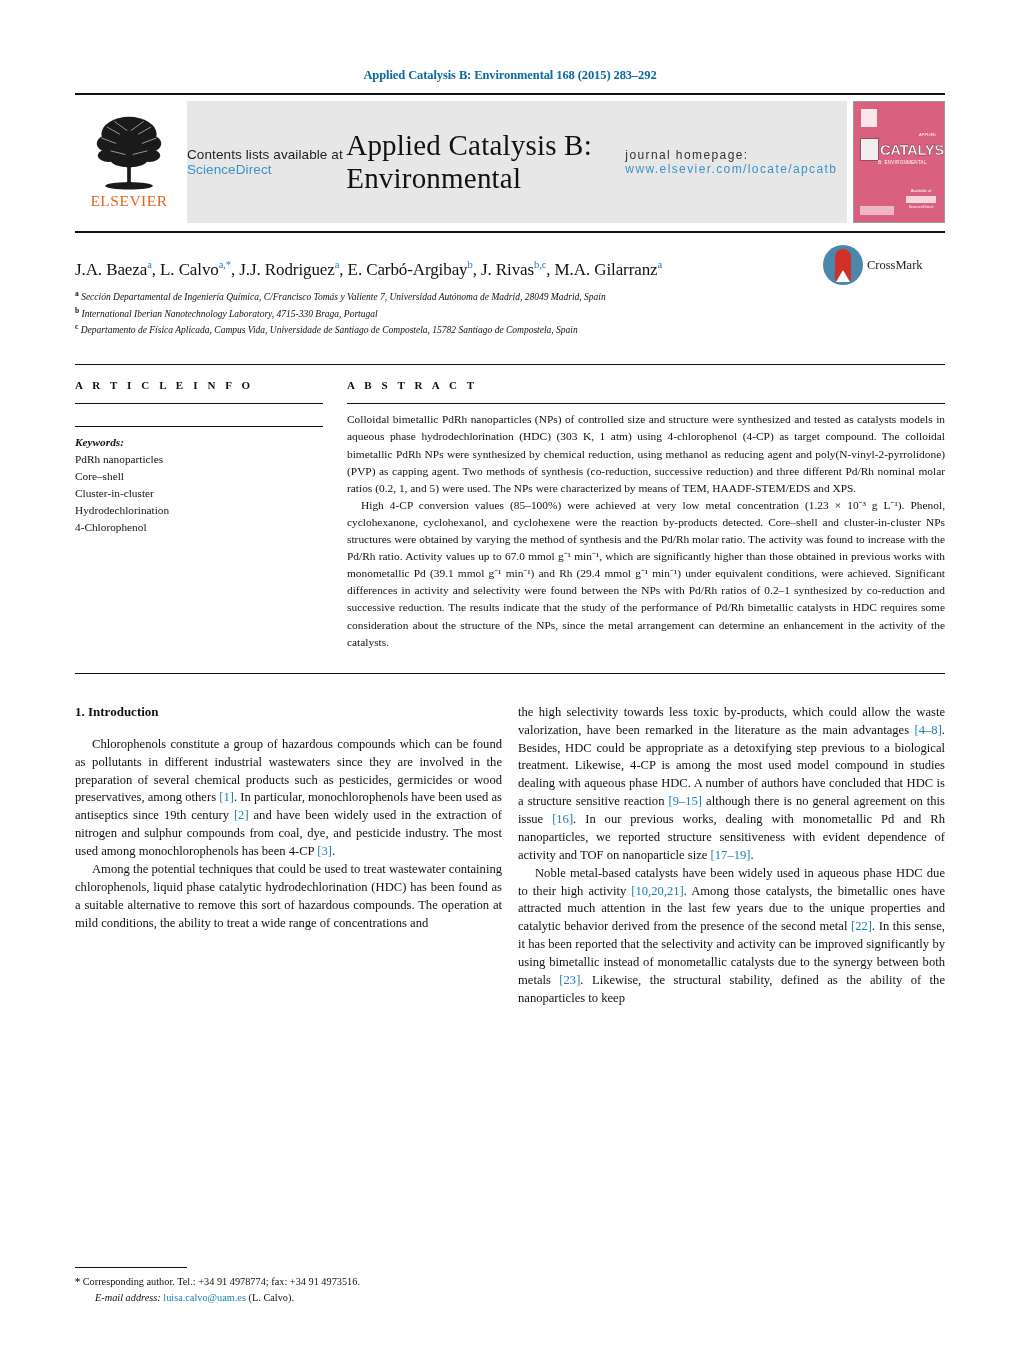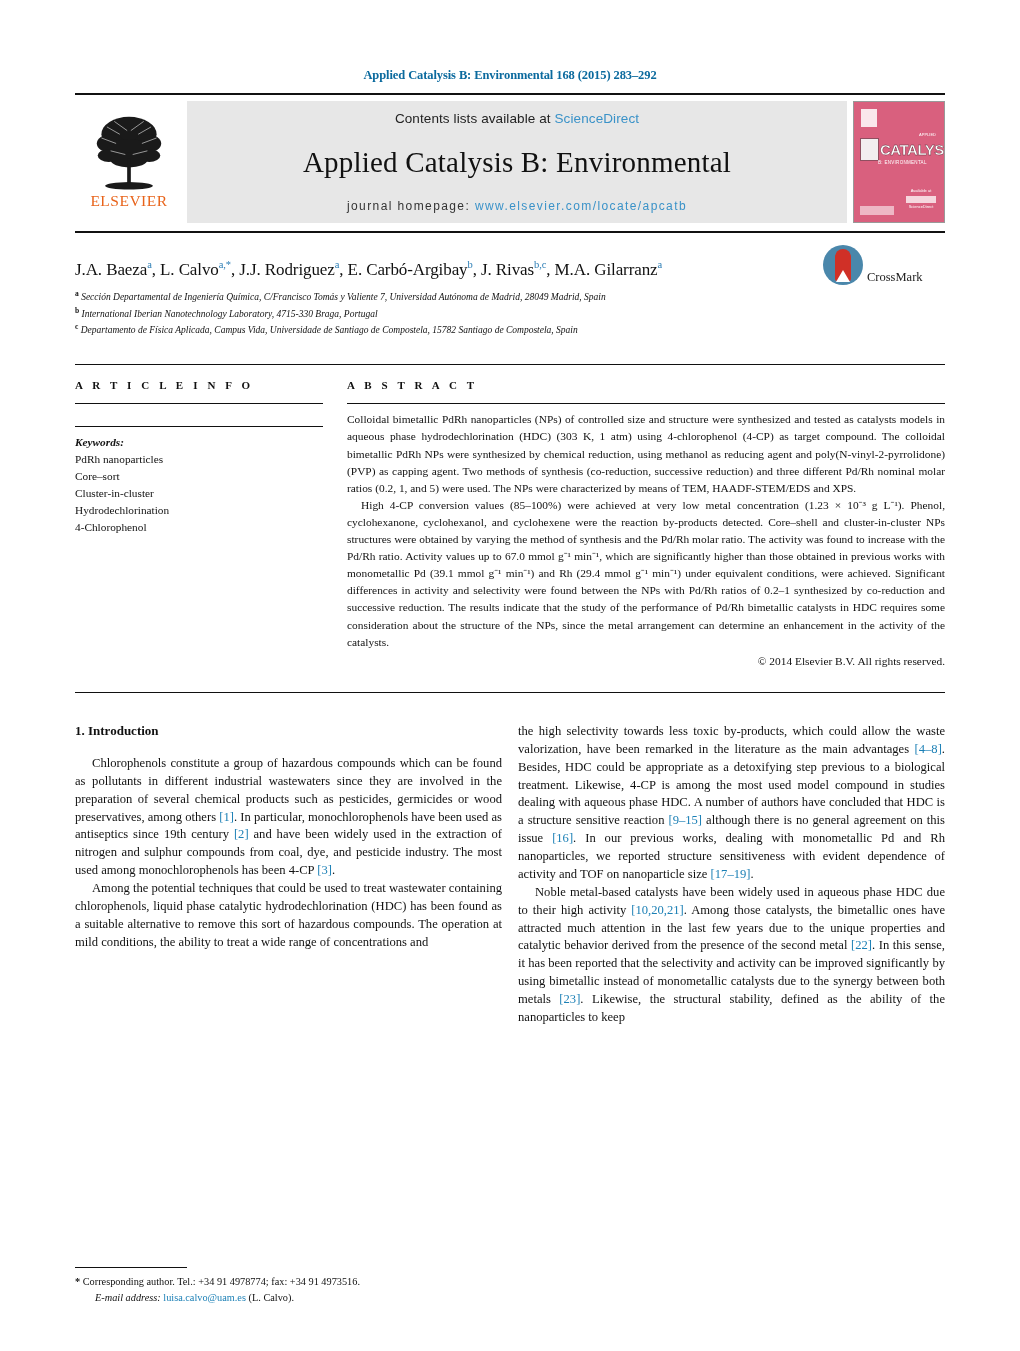--- a/index.html
+++ b/index.html
@@ -63,21 +63,21 @@
     color: #e8631a;
     font-weight: normal;
     line-height: 1;
     margin-top: -2px;
   }
   .journal-band {
     flex: 1 1 auto;
     background: #e7e7e7;
     margin: 0 6px 0 4px;
     display: flex;
-    flex-direction: column;
+    flex-direction: row;
     justify-content: space-between;
     align-items: center;
     padding: 10px 0 10px 0;
     box-sizing: border-box;
   }
   .contents-line {
     font-size: 13.5px;
     font-family: "Liberation Sans", sans-serif;
     color: #222;
     letter-spacing: 0.1px;
@@ -199,21 +199,21 @@
     margin: 0 130px 0 0;
     color: #111;
     letter-spacing: -0.1px;
   }
   .crossmark {
     position: absolute;
     right: 0;
     top: 12px;
     width: 122px;
     display: flex;
-    align-items: flex-end;
+    align-items: center;
     gap: 4px;
   }
   .cm-badge {
     width: 40px;
     height: 40px;
     border-radius: 50%;
     background: #4a87ab;
     position: relative;
     flex: 0 0 40px;
     overflow: hidden;
@@ -496,34 +496,33 @@
   </div>
 
   <div class="info-abstract">
     <div class="col-info">
       <div class="sect-head">A R T I C L E    I N F O</div>
       <div class="rule"></div>
       <div class="info-group kw">
         <div class="rule"></div>
         <div class="lbl">Keywords:</div>
         <div>PdRh nanoparticles</div>
-        <div>Core–sort</div>
+        <div>Core–shell</div>
         <div>Cluster-in-cluster</div>
         <div>Hydrodechlorination</div>
         <div>4-Chlorophenol</div>
       </div>
     </div>
 
     <div class="col-abstract">
       <div class="sect-head">A B S T R A C T</div>
       <div class="rule"></div>
       <div class="abstract-body">
         <p class="first">Colloidal bimetallic PdRh nanoparticles (NPs) of controlled size and structure were synthesized and tested as catalysts models in aqueous phase hydrodechlorination (HDC) (303 K, 1 atm) using 4-chlorophenol (4-CP) as target compound. The colloidal bimetallic PdRh NPs were synthesized by chemical reduction, using methanol as reducing agent and poly(N-vinyl-2-pyrrolidone) (PVP) as capping agent. Two methods of synthesis (co-reduction, successive reduction) and three different Pd/Rh nominal molar ratios (0.2, 1, and 5) were used. The NPs were characterized by means of TEM, HAADF-STEM/EDS and XPS.</p>
         <p>High 4-CP conversion values (85–100%) were achieved at very low metal concentration (1.23 × 10⁻³ g L⁻¹). Phenol, cyclohexanone, cyclohexanol, and cyclohexene were the reaction by-products detected. Core–shell and cluster-in-cluster NPs structures were obtained by varying the method of synthesis and the Pd/Rh molar ratio. The activity was found to increase with the Pd/Rh ratio. Activity values up to 67.0 mmol g⁻¹ min⁻¹, which are significantly higher than those obtained in previous works with monometallic Pd (39.1 mmol g⁻¹ min⁻¹) and Rh (29.4 mmol g⁻¹ min⁻¹) under equivalent conditions, were achieved. Significant differences in activity and selectivity were found between the NPs with Pd/Rh ratios of 0.2–1 synthesized by co-reduction and successive reduction. The results indicate that the study of the performance of Pd/Rh bimetallic catalysts in HDC requires some consideration about the structure of the NPs, since the metal arrangement can determine an enhancement in the activity of the catalysts.</p>
-        <div class="copyright">© 2014 Elsevier B.V. All rights reserved.</div>
       </div>
     </div>
   </div>
 
   <div class="body-sep"></div>
 
   <div class="body-cols">
     <div class="bcol">
       <h2 class="section-title">1.  Introduction</h2>
       <p><span>Chlorophenols constitute a group of hazardous compounds which can be found as pollutants in different industrial wastewaters since they are involved in the preparation of several chemical products such as pesticides, germicides or wood preservatives, among others </span><span class="ref">[1]</span><span>. In particular, monochlorophenols have been used as antiseptics since 19th century </span><span class="ref">[2]</span><span> and have been widely used in the extraction of nitrogen and sulphur compounds from coal, dye, and pesticide industry. The most used among monochlorophenols has been 4-CP </span><span class="ref">[3]</span><span>.</span></p>

